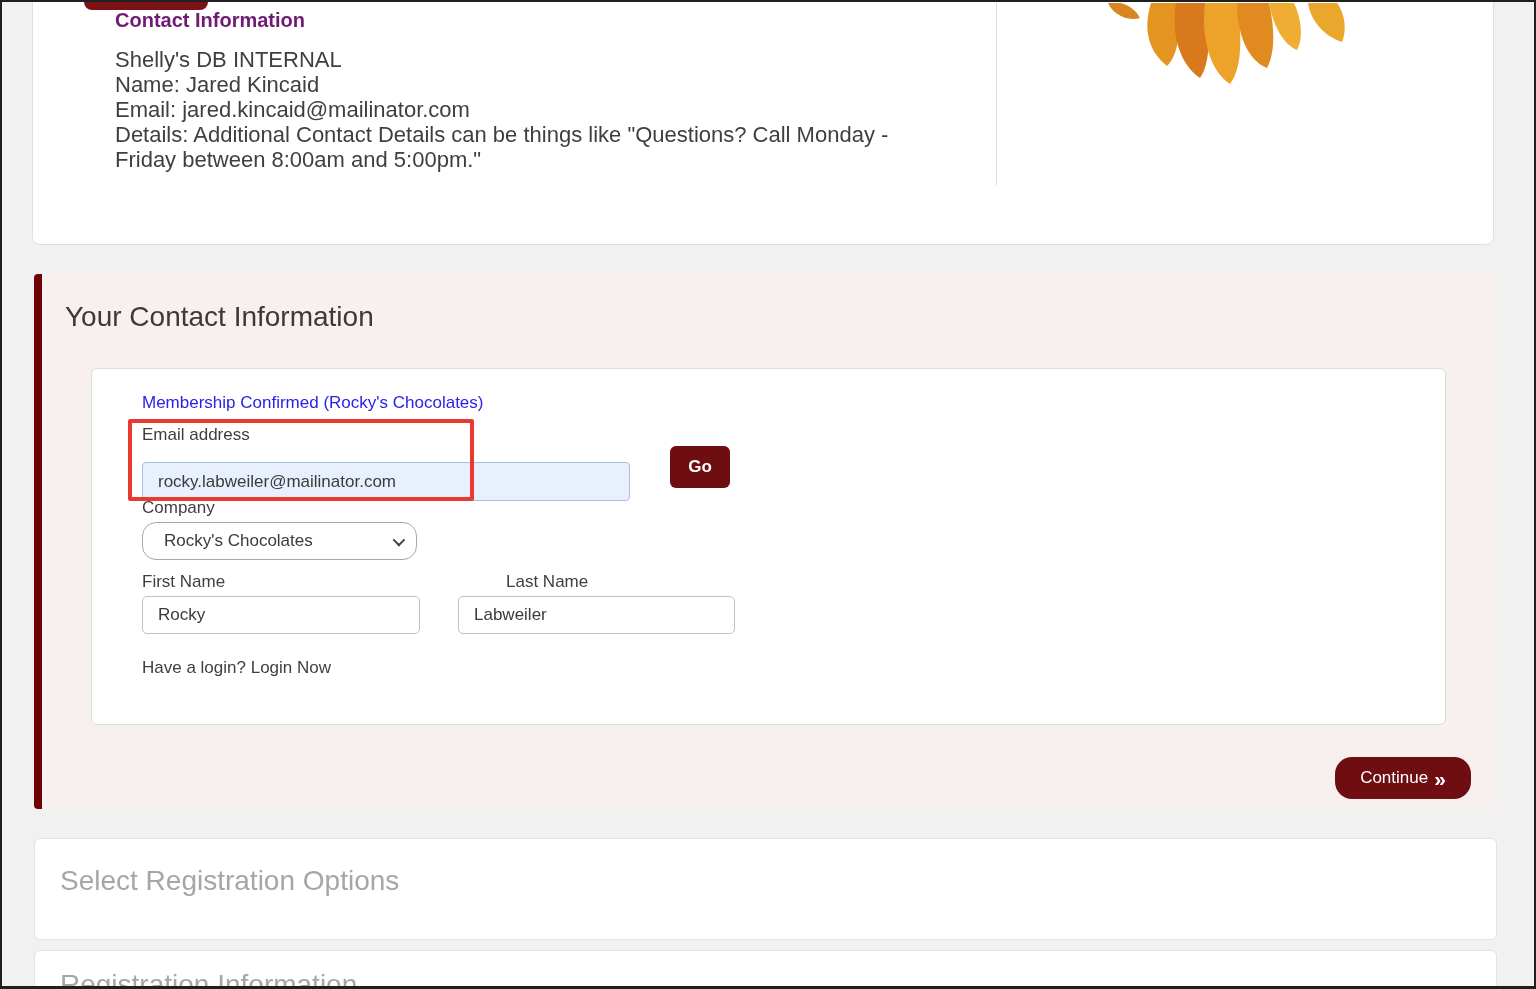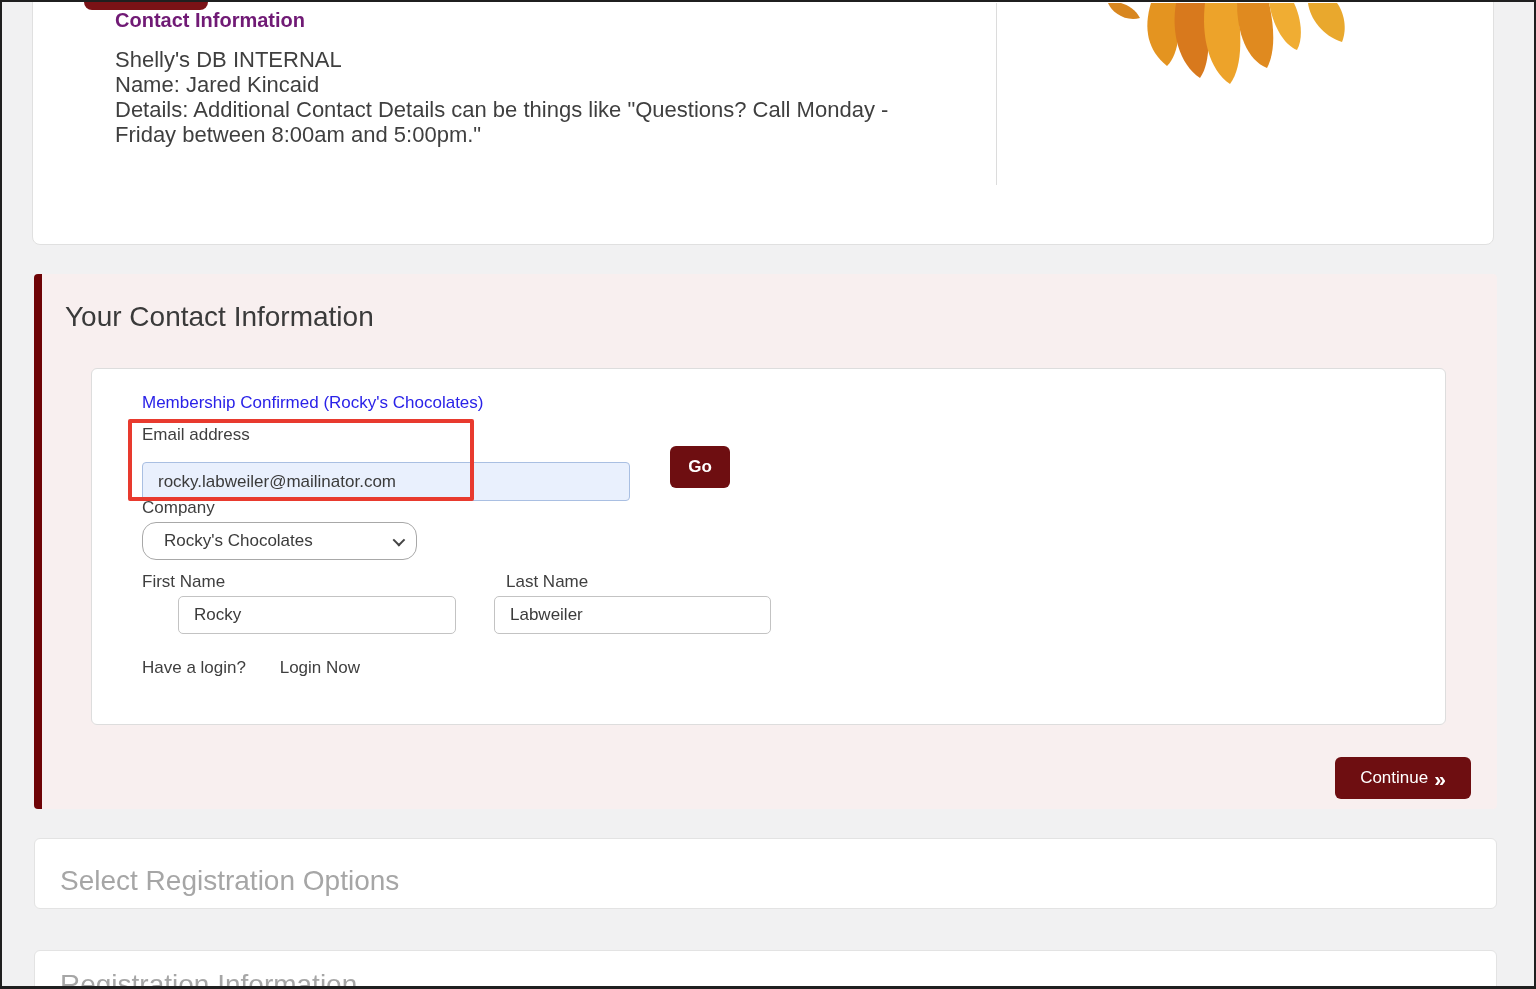--- a/index.html
+++ b/index.html
@@ -110,61 +110,62 @@
   }
   .lbl-first { left: 50px; top: 203px; }
   .lbl-last  { left: 366px; top: 203px; margin-left: 48px; }
   .text-input {
     height: 38px;
     background: #ffffff;
     border: 1px solid #c3c3c3;
     border-radius: 5px;
     padding: 0 15px;
     font-family: "Liberation Sans", sans-serif;
-    font-size: 17px; color: #3b3b3b; margin-left: 36px;
+    font-size: 17px; color: #3b3b3b;
   }
   .first-input { left: 50px; top: 227px; width: 278px; }
   .last-input  { left: 366px; top: 227px; width: 277px; }
   .login-row { left: 50px; top: 289px; font-size: 17px; color: #3f3f3f; }
-  .login-link { cursor: pointer; margin-left: 29px; }
+  .login-link { cursor: pointer; }
   .continue-button {
     left: 1293px; top: 483px; width: 136px; height: 42px;
     background: #6e0e11; color: #ffffff;
-    border: none; border-radius: 6px;
+    border: none; border-radius: 17px;
     font-family: "Liberation Sans", sans-serif;
     font-size: 17px;
     cursor: pointer;
     display: flex; align-items: center; justify-content: center; gap: 6px;
   }
   .continue-button .chevrons { font-size: 21px; font-weight: 700; line-height: 1; }
 
   
   .muted-card {
     left: 32px; width: 1463px;
     background: #ffffff;
     border: 1px solid #e3e3e3;
     border-radius: 6px;
   }
-  .options-card { top: 836px; height: 71px; padding-left: 36px; }
+  .options-card { top: 836px; height: 102px; padding-left: 36px; }
   .reginfo-card { top: 948px; height: 80px; }
   .muted-heading {
     left: 25px;
     font-size: 28px; font-weight: 400; color: #a6a6a6;
   }
   .options-heading { top: 26px; }
   .reginfo-heading { top: 18px; }
 </style>
 </head>
 <body>
 
 <section class="abs top-card">
   <div class="abs contact-heading">Contact Information</div>
   <div class="abs contact-lines">
     <p>Shelly's DB INTERNAL</p>
     <p>Name: Jared Kincaid</p>
+    <p>Email: jared.kincaid@mailinator.com</p>
     <p>Details: Additional Contact Details can be things like "Questions? Call Monday - Friday between 8:00am and 5:00pm."</p>
   </div>
   <div class="abs top-divider"></div>
   <svg class="abs flower" viewBox="0 0 252 120" aria-hidden="true">
     <path d="M12,0 C16,10 30,19 44,15 C40,7 32,2 25,0 Z" fill="#d8861f"></path>
     <path d="M55,0 C47,26 52,48 71,63 C84,50 85,22 80,0 Z" fill="#e49420"></path>
     <path d="M80,0 C75,30 83,61 104,75 C116,58 113,24 109,0 Z" fill="#d8791d"></path>
     <path d="M109,0 C105,34 113,67 134,81 C148,62 145,26 141,0 Z" fill="#eda32a"></path>
     <path d="M141,0 C141,30 151,57 171,65 C181,46 177,18 173,0 Z" fill="#e08a1f"></path>
     <path d="M173,0 C177,22 187,41 201,47 C209,32 203,10 198,0 Z" fill="#f0ad33"></path>

